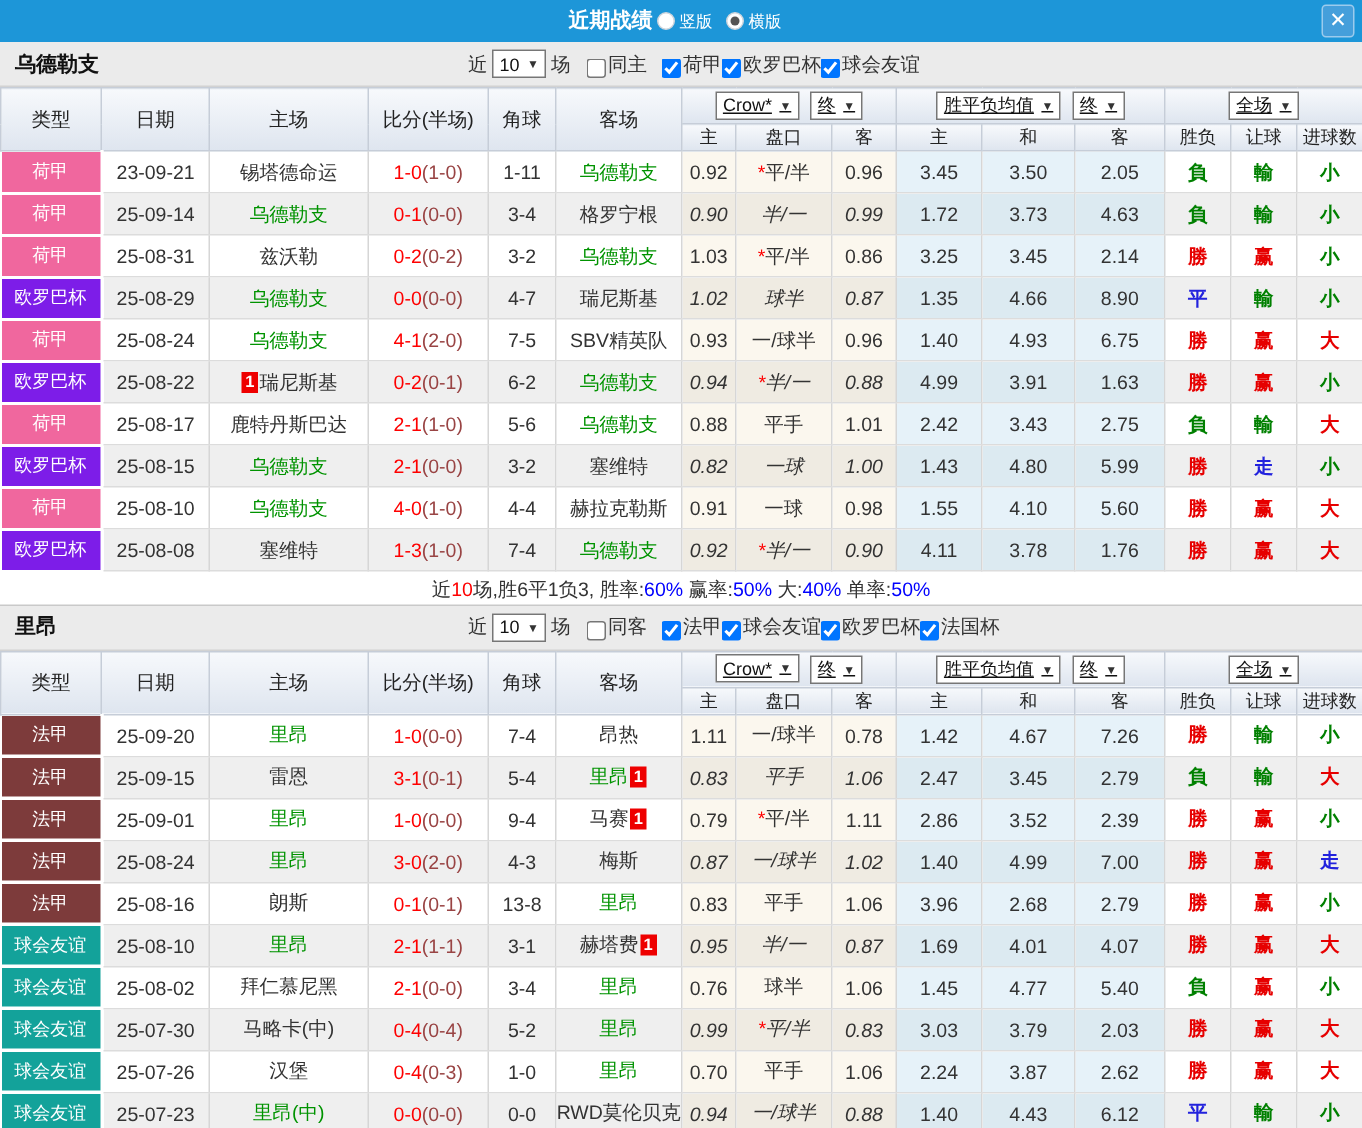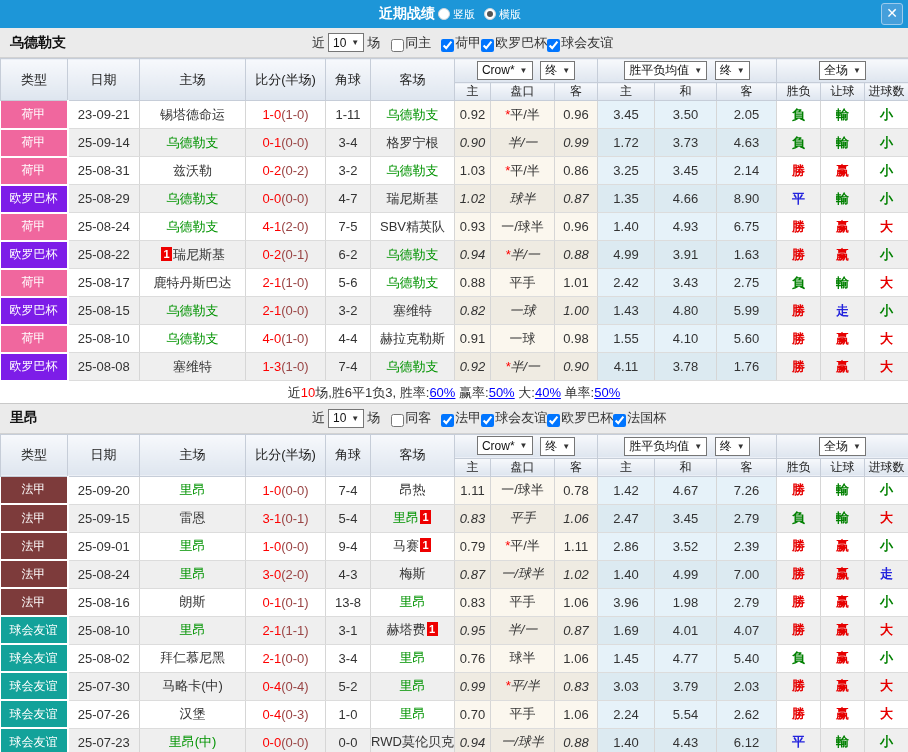--- a/index.html
+++ b/index.html
@@ -25,21 +25,21 @@
 .chk { display: inline-flex; align-items: flex-end; cursor: pointer; margin-right: 0; }
 .chk input { width: 13px; height: 13px; margin: 0 1px 0 0; }
 .chk.gap { margin-left: 8px; margin-right: 10px; }
 
 
 table.match-table { width: 908px; border-collapse: collapse; table-layout: fixed; }
 thead th { background: linear-gradient(#f7f9fc, #dee5ef); border: 1px solid #c6cdd8; font-weight: normal; color: #222; font-size: 13px; padding: 0; }
 thead tr.h1 th { height: 24px; }
 thead tr.h2 th { height: 17px; font-size: 12px; }
 thead th.grp { vertical-align: middle; }
-thead th.grp .box-select { margin: 0 2px; }
+thead th.grp .box-select { margin: 0 2px; text-decoration: underline; }
 tbody td { height: 28px; text-align: center; border-right: 1px solid #d6d6d6; border-bottom: 1px solid #dcdcdc; padding: 0; overflow: hidden; white-space: nowrap; }
 tr.odd  { background: #fff; }
 tr.even { background: #efefef; }
 td.type { color: #fff; border-right: 2px solid #fff; border-bottom: 2px solid #fff; font-size: 12px; }
 td.odds { }
 tr.odd  td.odds { background: #fbf7ee; }
 tr.even td.odds { background: #efebe2; font-style: italic; }
 tr.odd  td.avg  { background: #e6f2f9; }
 tr.even td.avg  { background: #dceaf1; }
 td.flag { font-weight: bold; }
@@ -49,21 +49,21 @@
 .star{ color: #fe0000; }
 .card{ display: inline-block; min-width: 11px; height: 14px; line-height: 14px; background: #ee0000; color: #fff; font-size: 11px; font-weight: bold; padding: 0 1px; margin: 0 1px; vertical-align: 1px; }
 .c-r { color: #e60000; }
 .c-g { color: #008000; }
 .c-b { color: #2222dd; }
 .c-k { color: #333; }
 
 
 .summary { height: 22px; line-height: 22px; text-align: center; background: #fff; border-bottom: 1px solid #c9c9c9; font-size: 13px; }
 .summary .c-r { color: #fe0000; }
-.summary .c-b { color: #0000fe; text-decoration: underline; }
+.summary .c-b { color: #0000fe; }
 </style>
 </head>
 <body>
 
 <div class="topbar">
   <span class="topbar-title">近期战绩</span>
   <span class="radio-group">
     <span class="radio"></span>
     <span class="radio-label">竖版</span>
     <span class="radio on"></span>
@@ -515,21 +515,21 @@
         <td class="type" style="background: rgb(125, 59, 59);">法甲</td>
         <td>25-08-16</td>
         <td><span>朗斯</span></td>
         <td><span class="sc">0-1</span><span class="hf">(0-1)</span></td>
         <td>13-8</td>
         <td><span class="grn">里昂</span></td>
         <td class="odds">0.83</td>
         <td class="odds">平手</td>
         <td class="odds">1.06</td>
         <td class="avg">3.96</td>
-        <td class="avg">1.98</td>
+        <td class="avg">2.68</td>
         <td class="avg">2.79</td>
         <td class="flag c-r">勝</td>
         <td class="flag c-r">赢</td>
         <td class="flag c-g">小</td>
       </tr>
       <tr class="even">
         <td class="type" style="background: rgb(19, 162, 154);">球会友谊</td>
         <td>25-08-10</td>
         <td><span class="grn">里昂</span></td>
         <td><span class="sc">2-1</span><span class="hf">(1-1)</span></td>
@@ -583,21 +583,21 @@
         <td class="type" style="background: rgb(19, 162, 154);">球会友谊</td>
         <td>25-07-26</td>
         <td><span>汉堡</span></td>
         <td><span class="sc">0-4</span><span class="hf">(0-3)</span></td>
         <td>1-0</td>
         <td><span class="grn">里昂</span></td>
         <td class="odds">0.70</td>
         <td class="odds">平手</td>
         <td class="odds">1.06</td>
         <td class="avg">2.24</td>
-        <td class="avg">5.54</td>
+        <td class="avg">3.87</td>
         <td class="avg">2.62</td>
         <td class="flag c-r">勝</td>
         <td class="flag c-r">赢</td>
         <td class="flag c-r">大</td>
       </tr>
       <tr class="even">
         <td class="type" style="background: rgb(19, 162, 154);">球会友谊</td>
         <td>25-07-23</td>
         <td><span class="grn">里昂(中)</span></td>
         <td><span class="sc">0-0</span><span class="hf">(0-0)</span></td>

